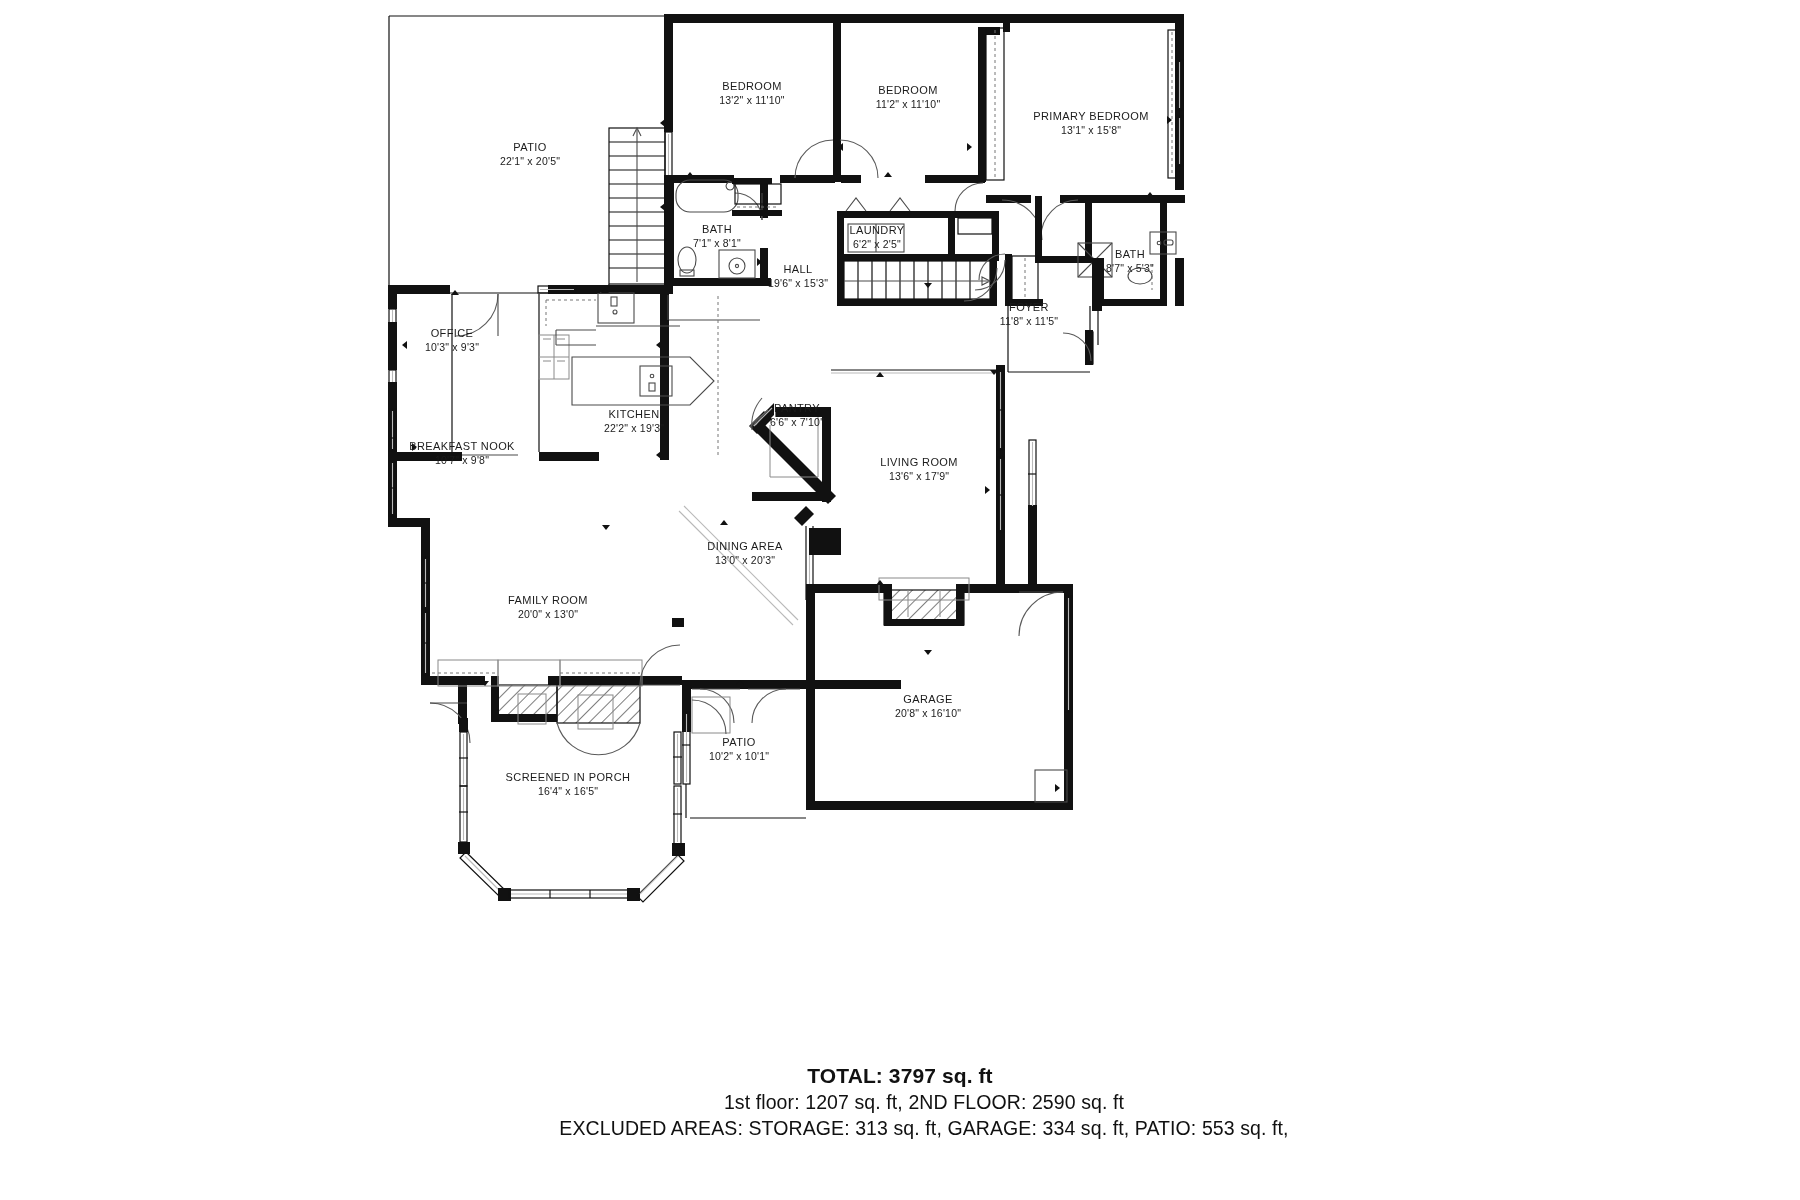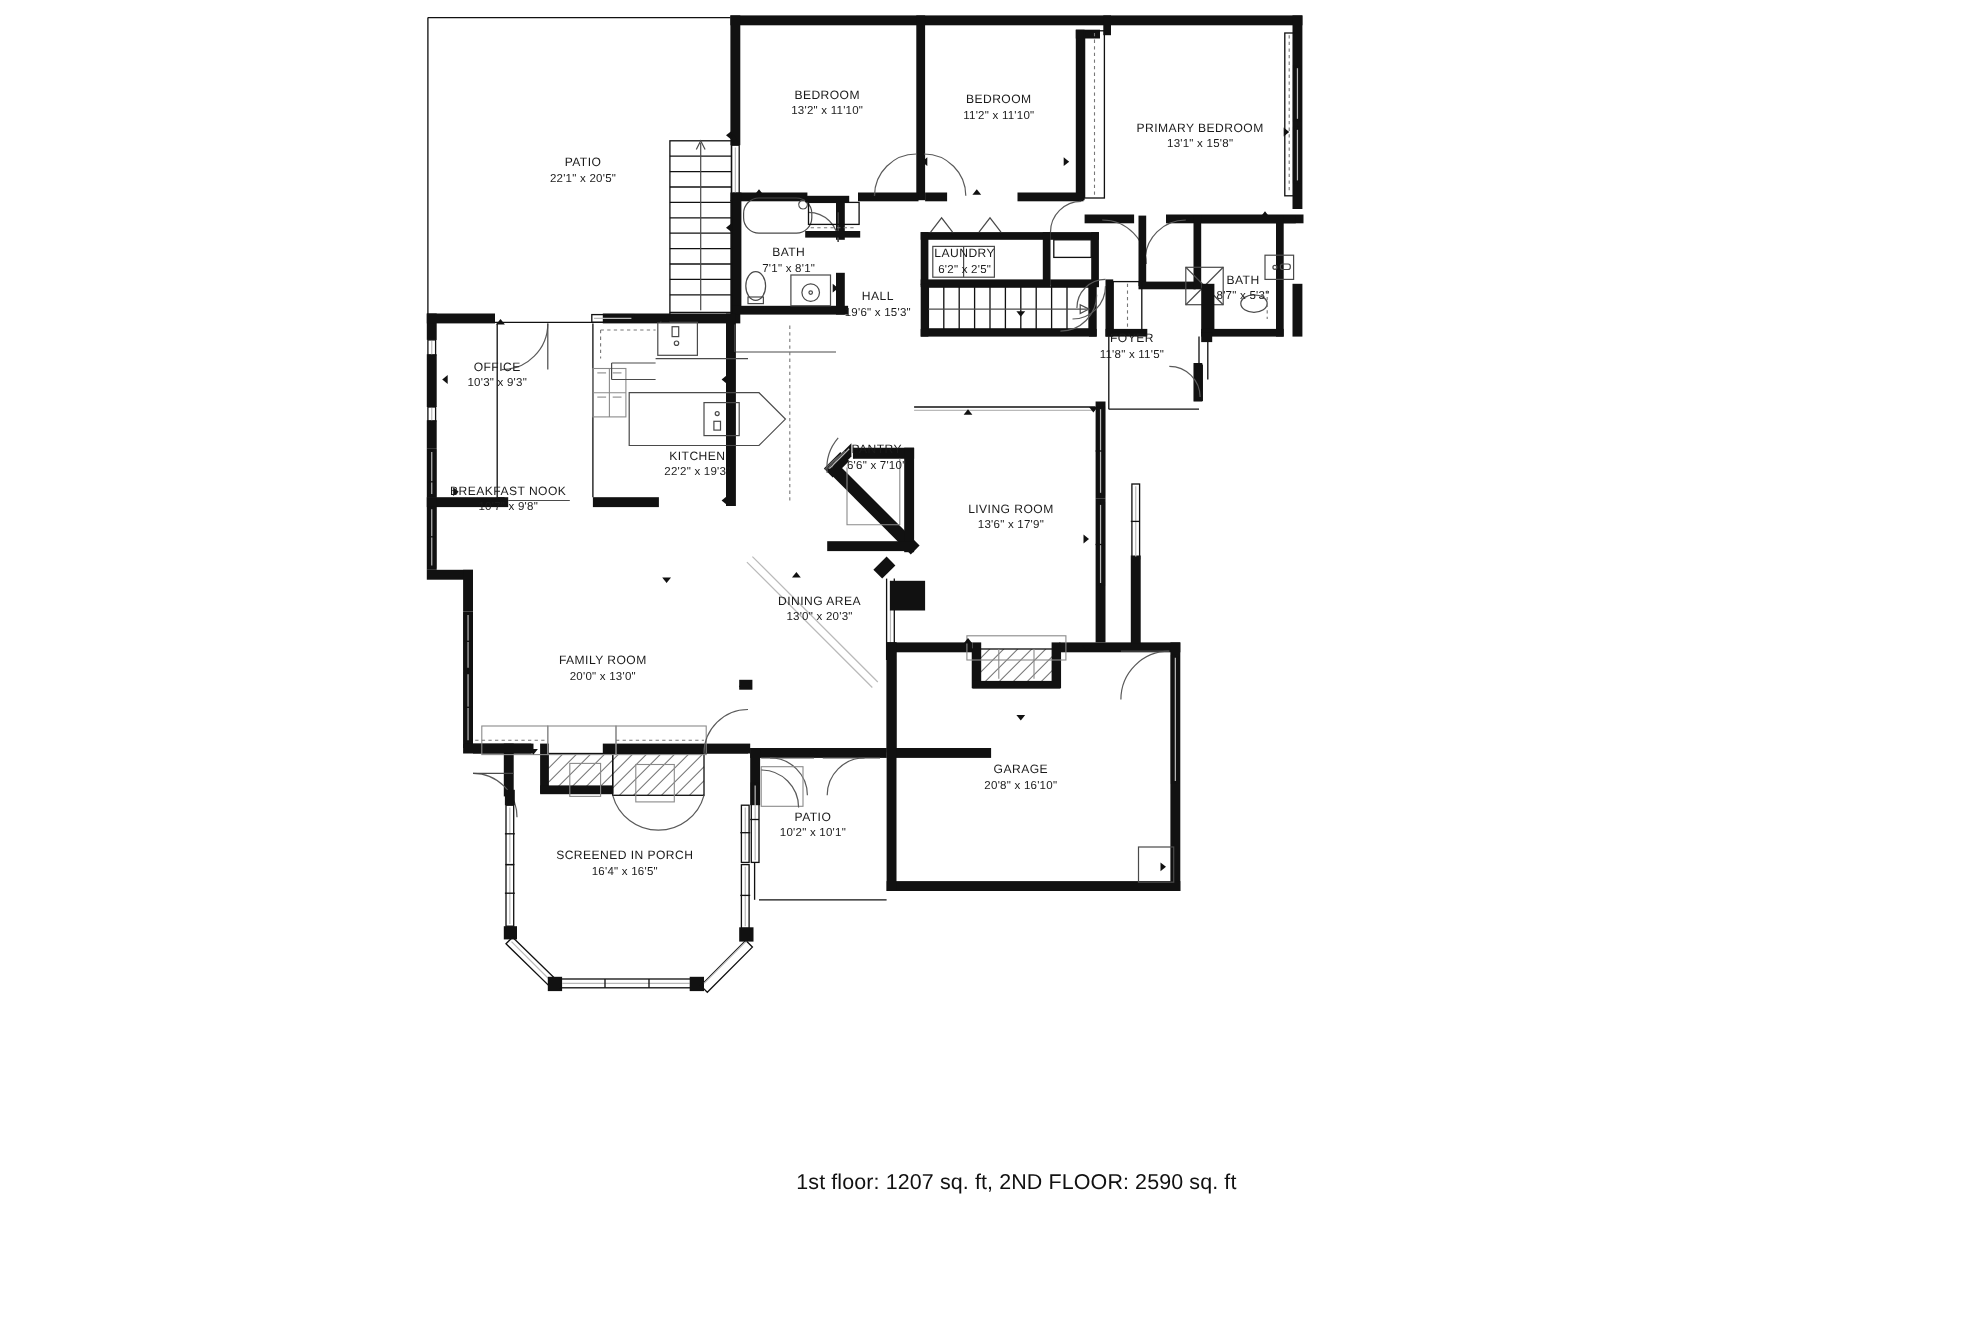--- a/index.html
+++ b/index.html
@@ -615,16 +615,18 @@
           <text class="room-dims" x="739" y="760">10'2" x 10'1"</text>
         </g>
         <g>
           <text class="room-label" x="568" y="781">SCREENED IN PORCH</text>
           <text class="room-dims" x="568" y="795">16'4" x 16'5"</text>
         </g>
       </g>
   </svg>
 
   <div id="summary">
+    <div class="total-line">TOTAL: 3797 sq. ft</div>
     <div class="sub-line">1st floor: 1207 sq. ft, 2ND FLOOR: 2590 sq. ft</div>
+    <div class="sub-line">EXCLUDED AREAS: STORAGE: 313 sq. ft, GARAGE: 334 sq. ft, PATIO: 553 sq. ft,</div>
   </div>
 
 </div>
 
 </body></html>

